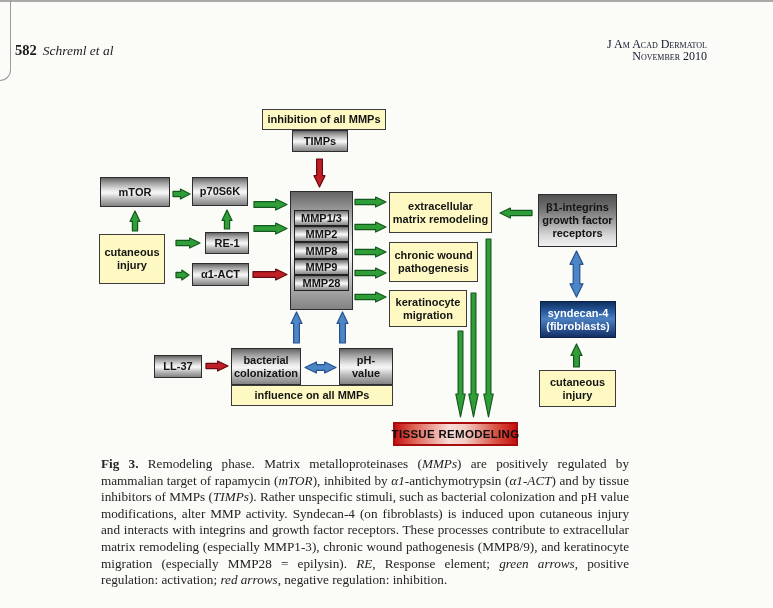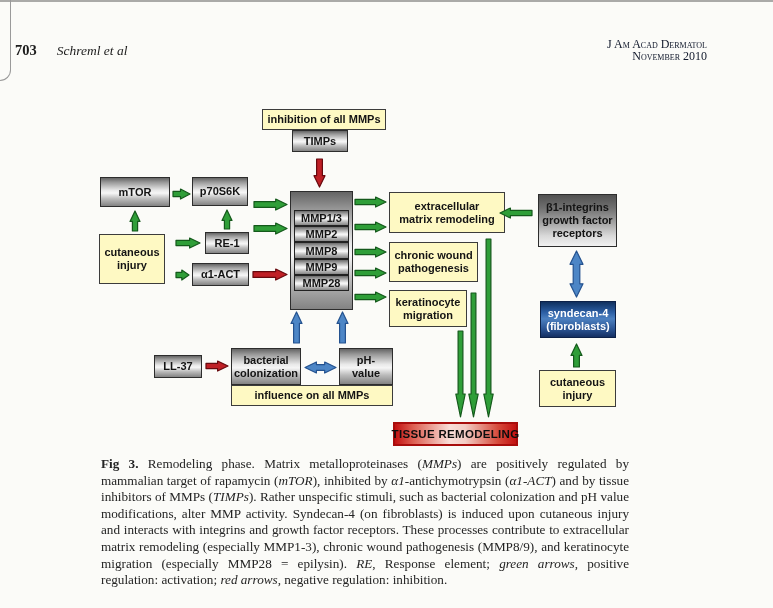--- a/index.html
+++ b/index.html
@@ -1,21 +1,21 @@
 <!DOCTYPE html>
 <html><head>
 <meta charset="utf-8">
 <style>
   html,body{margin:0;padding:0;background:#e9e9e7;}
   #page{position:relative;width:773px;height:608px;background:#fbfbf8;overflow:hidden;
         font-family:"Liberation Sans",sans-serif;}
   
   #hdr-left{position:absolute;top:41px;left:15px;font-family:"Liberation Serif",serif;color:#1c1c1c;white-space:nowrap;}
   #hdr-left .pagenum{font-weight:bold;font-size:14.5px;}
-  #hdr-left .authors{font-style:italic;font-size:13.5px;margin-left:20px;}
+  #hdr-left .authors{font-style:italic;font-size:13.5px;margin-left:6px;}
   #hdr-right{position:absolute;top:38px;right:66px;text-align:right;font-family:"Liberation Serif",serif;
              font-variant:small-caps;font-size:12px;line-height:12px;color:#0f172a;}
   
   #top-edge-line{position:absolute;left:0;top:0;width:100%;height:0;border-top:2px solid rgba(70,70,70,.45);}
   #page-curl{position:absolute;left:-4px;top:-6px;width:14px;height:86px;
              border-right:1.5px solid #9a9a9a;border-bottom:1.5px solid #9a9a9a;
              border-bottom-right-radius:11px;}
   
   #diagram{position:absolute;left:0;top:0;width:100%;height:100%;}
   .box{position:absolute;box-sizing:border-box;display:flex;flex-direction:column;
@@ -42,21 +42,21 @@
   .cap-i{font-style:italic;}
 </style>
 </head>
 <body>
 
 <div id="page">
   <div id="top-edge-line"></div>
   <div id="page-curl"></div>
 
   <div id="hdr-left">
-    <span class="pagenum">703</span><span class="authors">Schreml et al</span>
+    <span class="pagenum">582</span><span class="authors">Schreml et al</span>
   </div>
   <div id="hdr-right">
     <div>J Am Acad Dermatol</div>
     <div>November 2010</div>
   </div>
 
   <div id="diagram">
       <div class="box plain" style="left: 262px; top: 109px; width: 124px; height: 21px;">
         <div class="ln">inhibition of all MMPs</div>
       </div>
@@ -79,21 +79,21 @@
       <div class="box metal" style="left: 192px; top: 263px; width: 57px; height: 23px;">
         <div class="ln">α1-ACT</div>
       </div>
       <div class="box metal mmpcol" style="left: 290px; top: 191px; width: 63px; height: 119px;">
         <div class="mmp">MMP1/3</div>
         <div class="mmp">MMP2</div>
         <div class="mmp">MMP8</div>
         <div class="mmp">MMP9</div>
         <div class="mmp">MMP28</div>
       </div>
-      <div class="box plain" style="left: 389px; top: 192px; width: 116px; height: 41px;">
+      <div class="box plain" style="left: 389px; top: 192px; width: 103px; height: 41px;">
         <div class="ln">extracellular</div>
         <div class="ln">matrix remodeling</div>
       </div>
       <div class="box plain" style="left: 389px; top: 290px; width: 78px; height: 37px;">
         <div class="ln">keratinocyte</div>
         <div class="ln">migration</div>
       </div>
       <div class="box plain" style="left: 389px; top: 242px; width: 89px; height: 40px;">
         <div class="ln">chronic wound</div>
         <div class="ln">pathogenesis</div>

